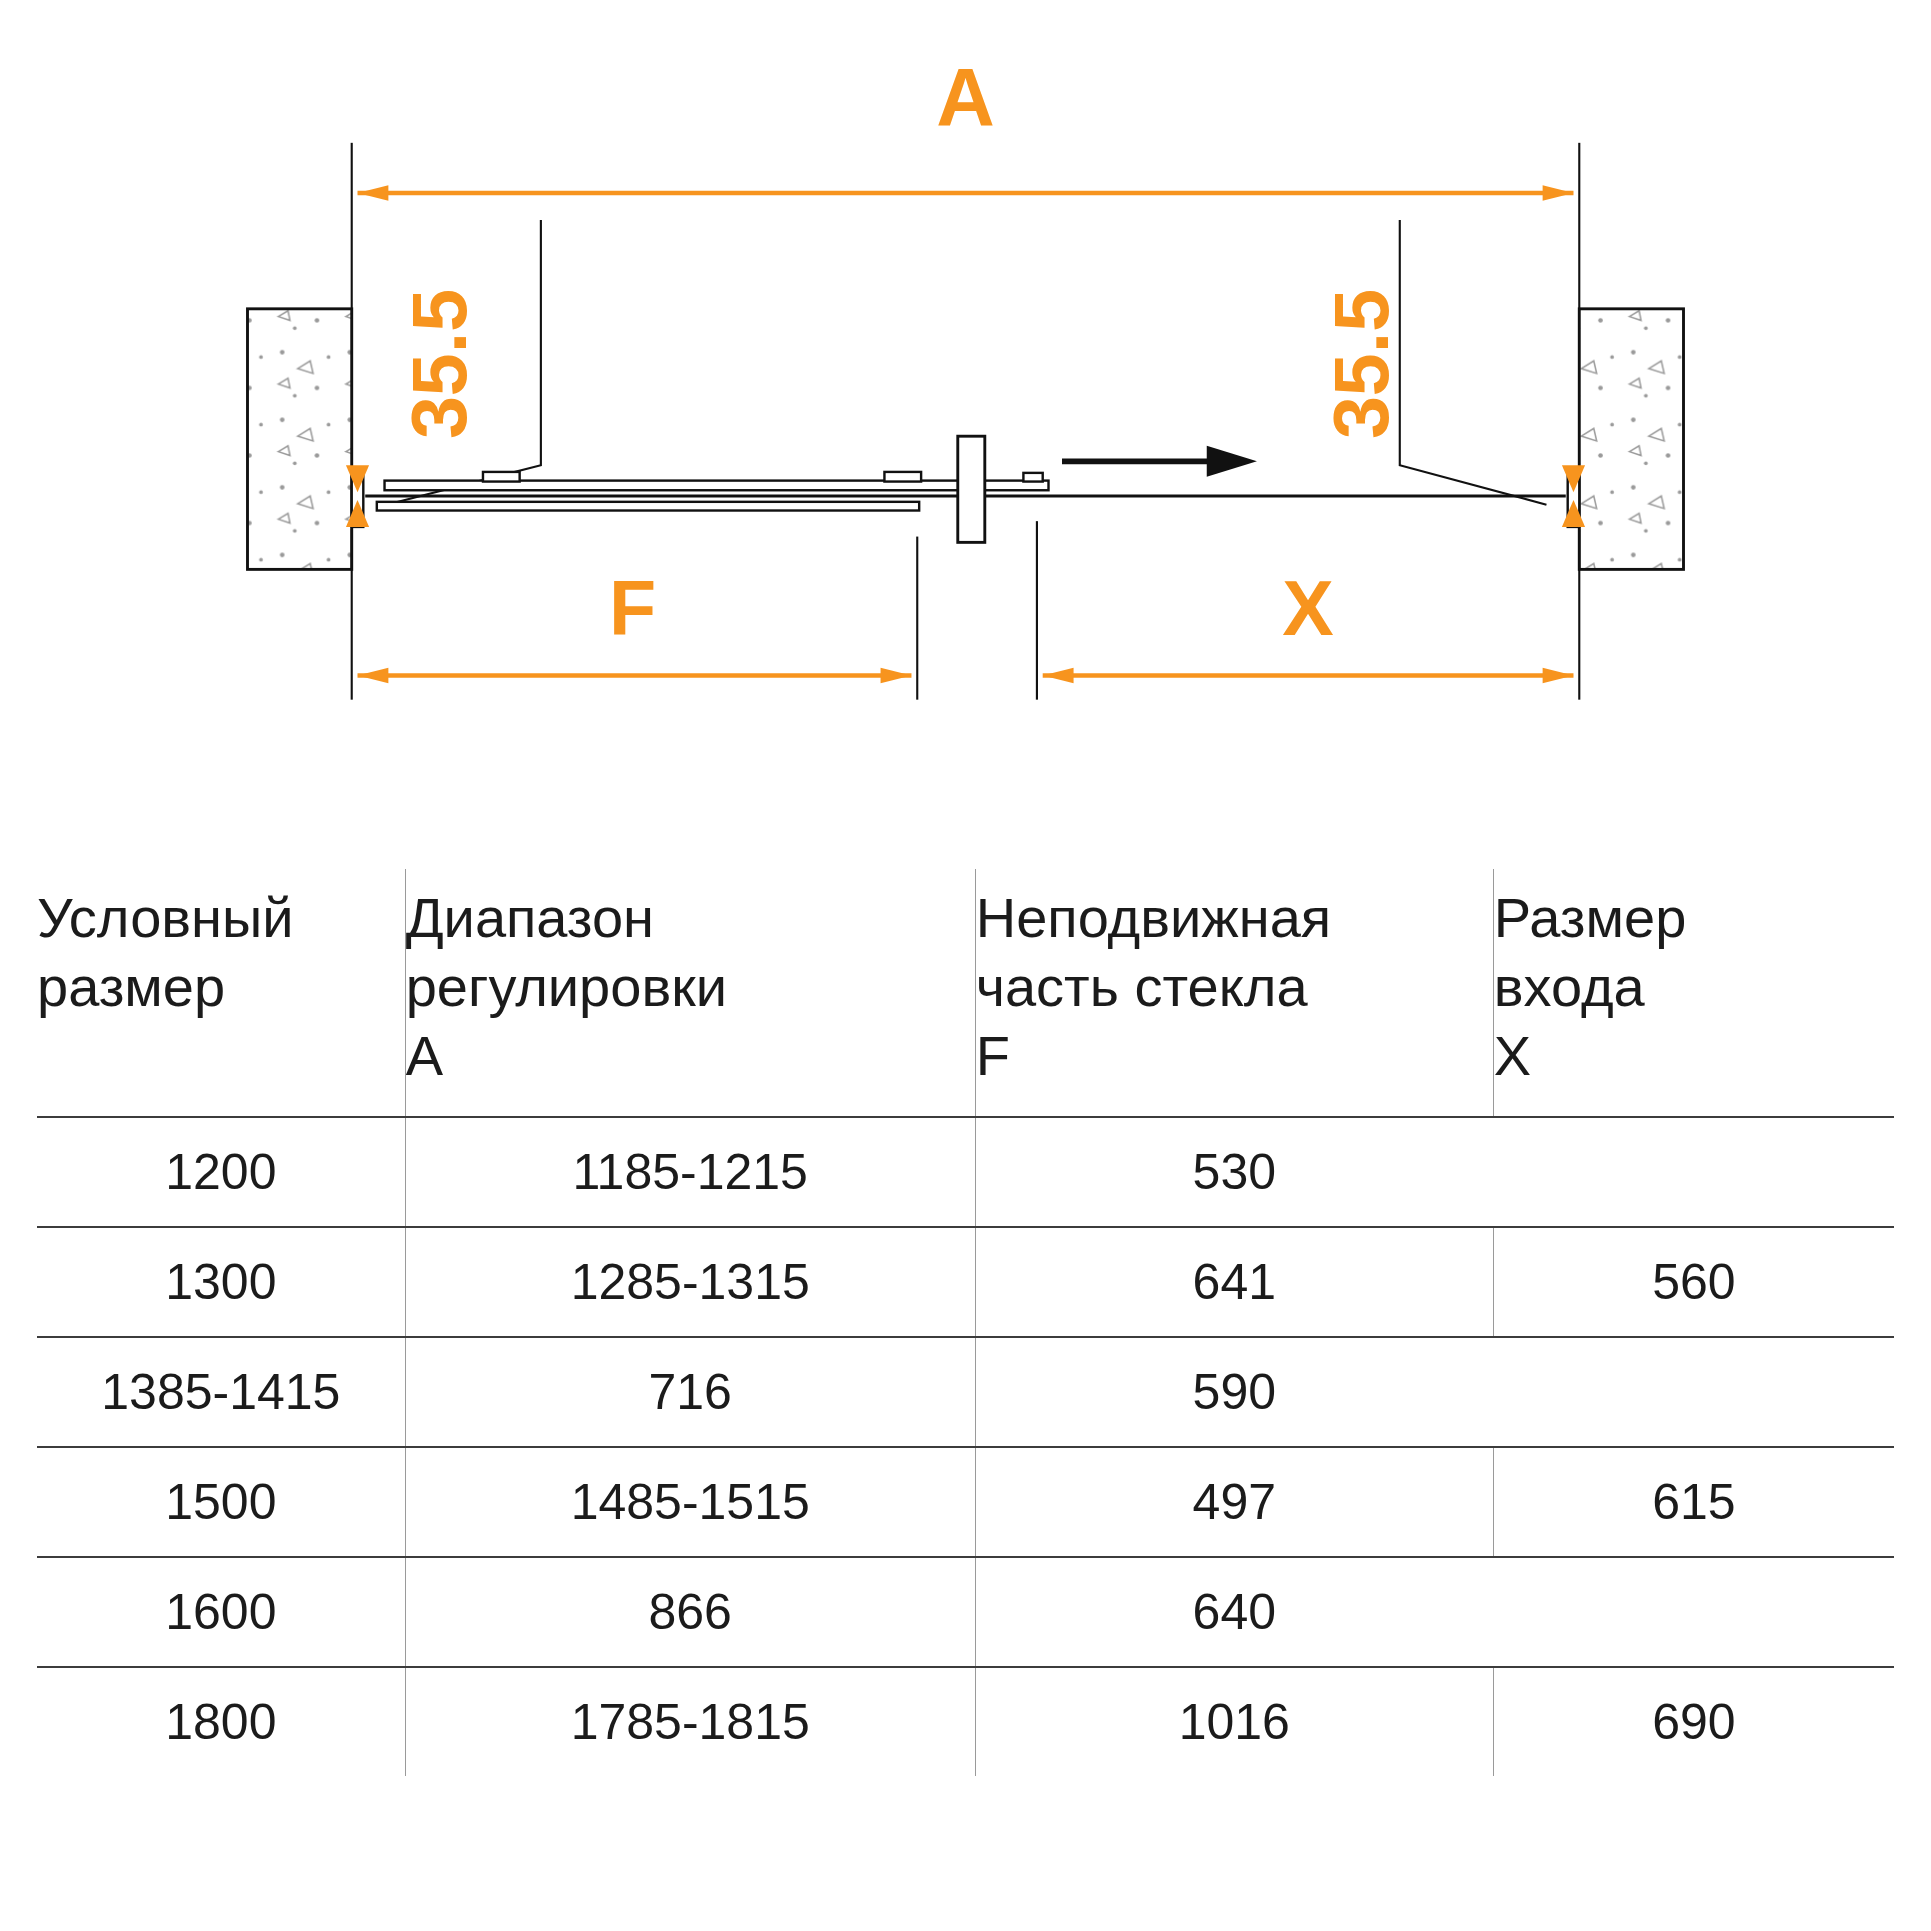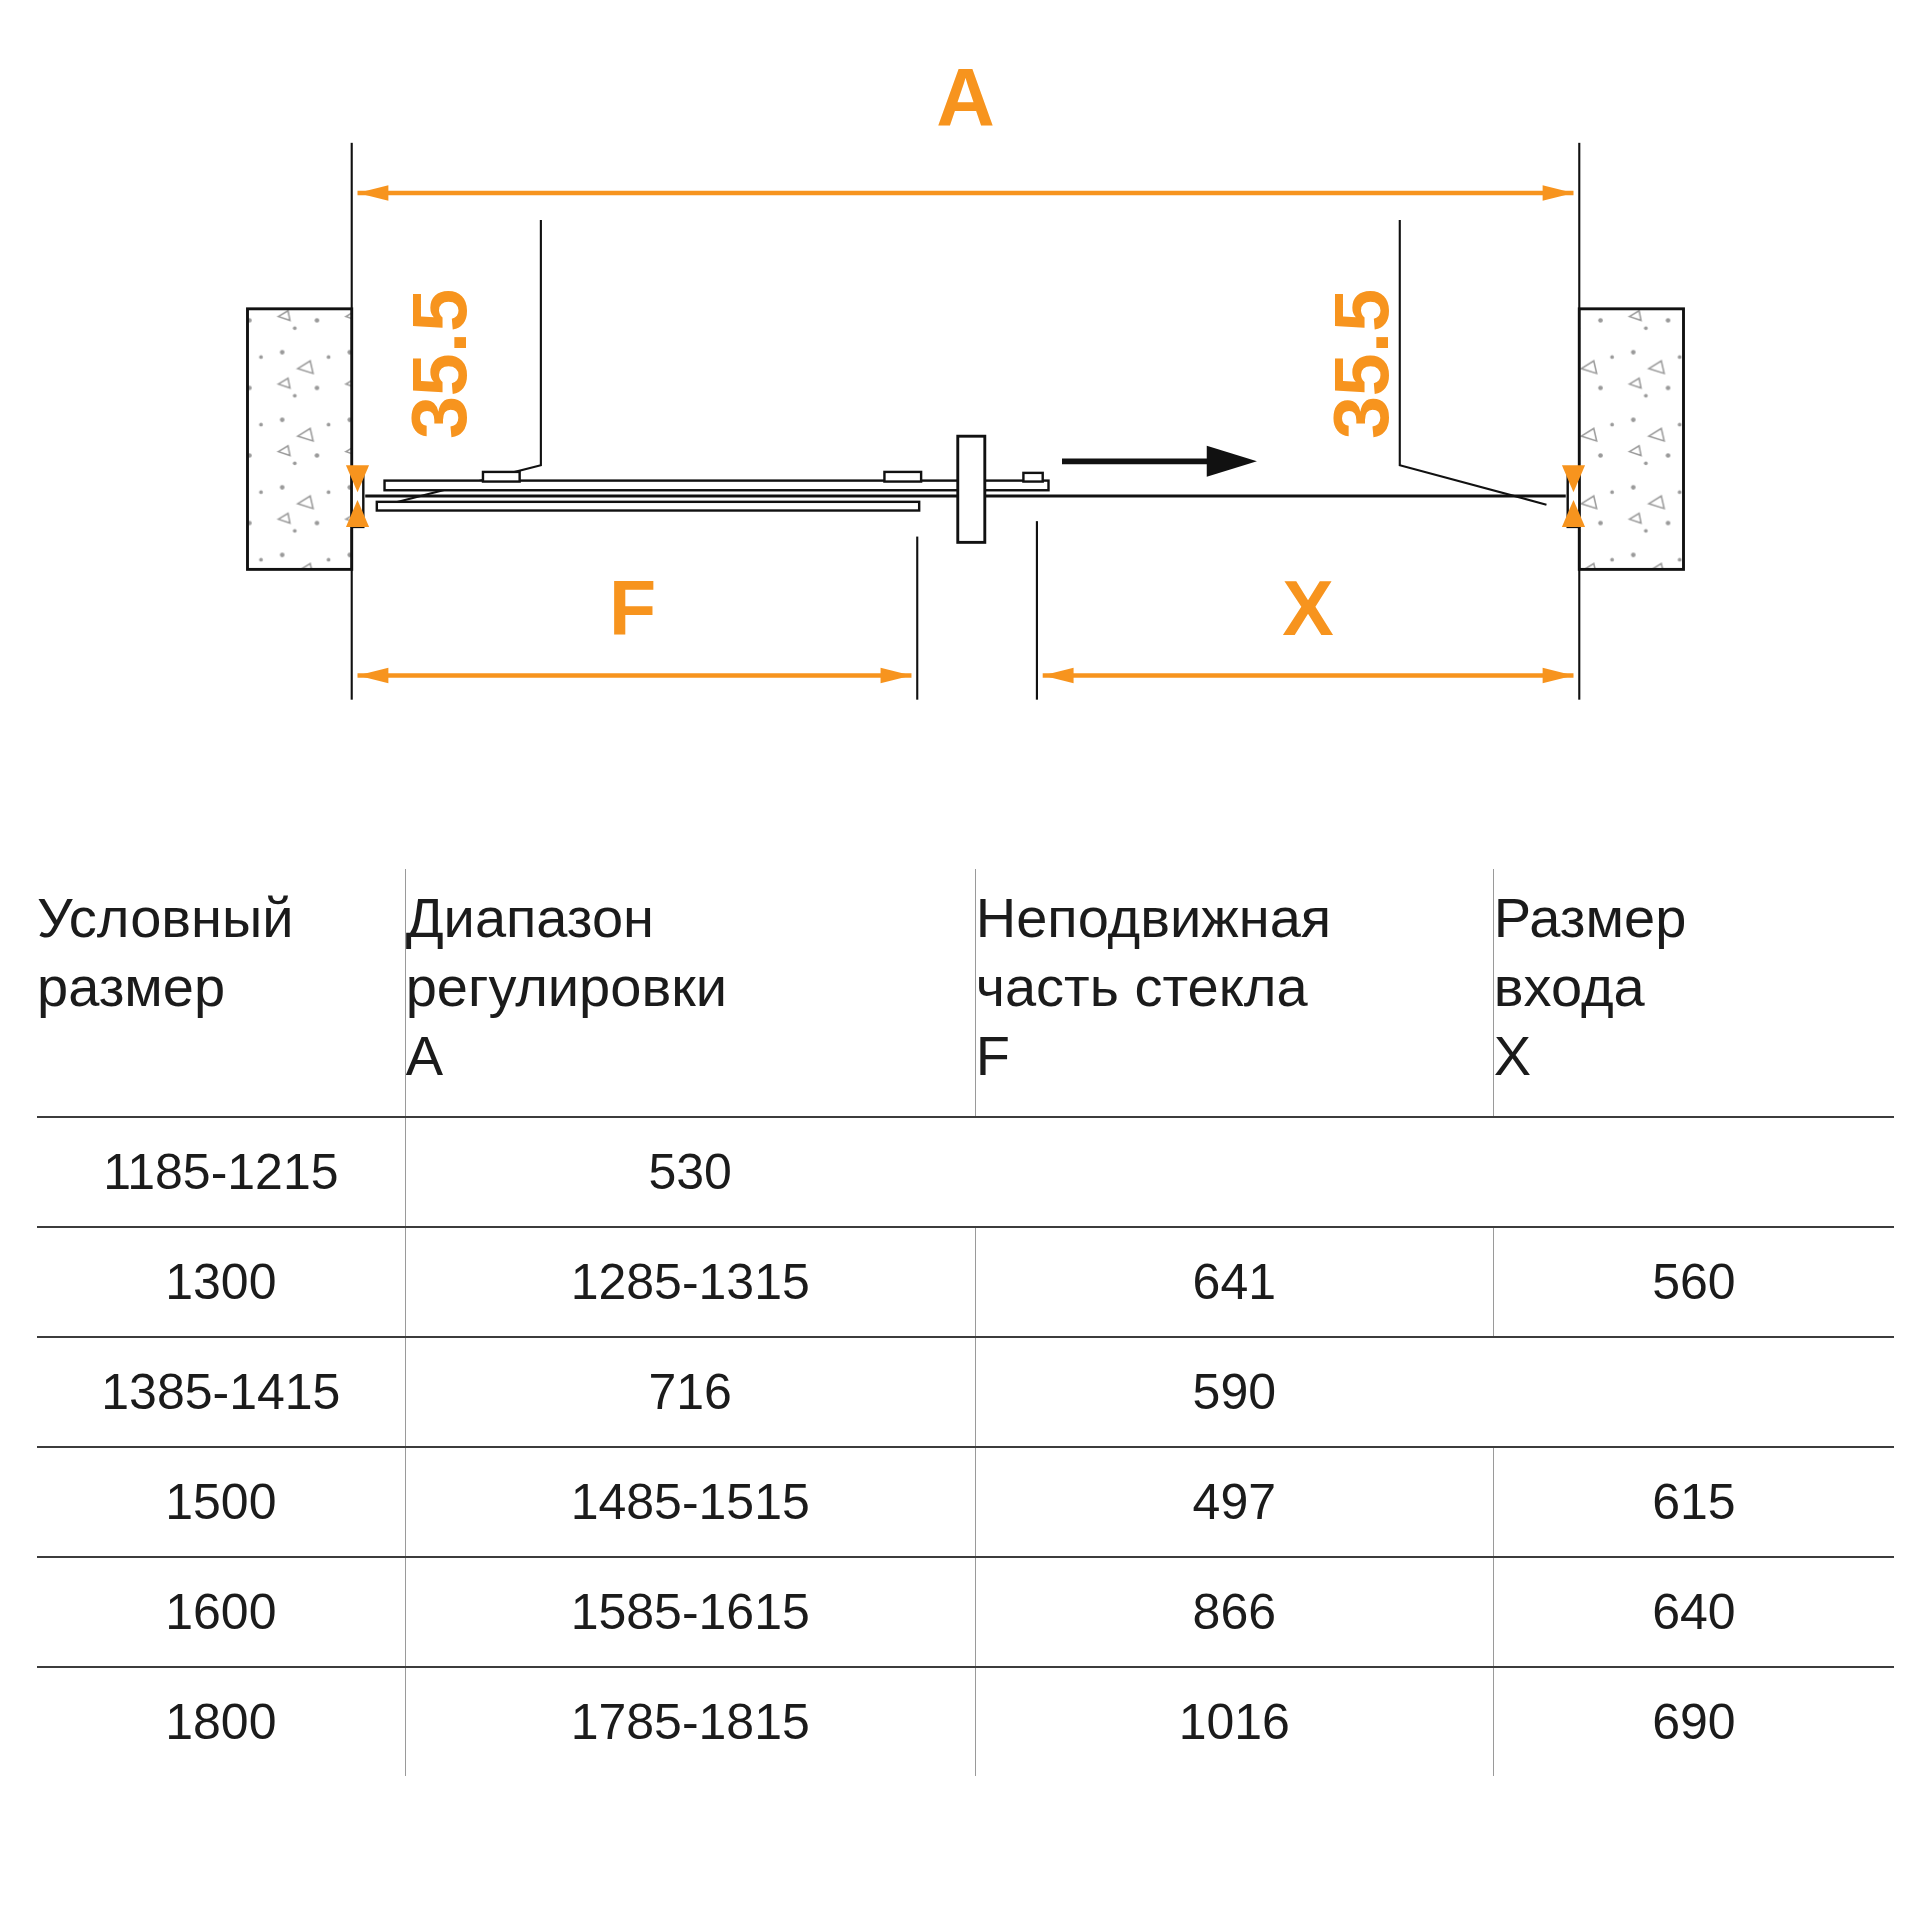--- a/index.html
+++ b/index.html
@@ -89,20 +89,21 @@
 А</div>
     <div class="th">Неподвижная
 часть стекла
 F</div>
     <div class="th">Размер
 входа
 X</div>
   </div>
 
   <div class="trow">
+    <div class="td">1200</div>
     <div class="td">1185-1215</div>
     <div class="td">530</div>
   </div>
   <div class="trow">
     <div class="td">1300</div>
     <div class="td">1285-1315</div>
     <div class="td">641</div>
     <div class="td">560</div>
   </div>
   <div class="trow">
@@ -111,21 +112,20 @@
     <div class="td">590</div>
   </div>
   <div class="trow">
     <div class="td">1500</div>
     <div class="td">1485-1515</div>
     <div class="td">497</div>
     <div class="td">615</div>
   </div>
   <div class="trow">
     <div class="td">1600</div>
-    <div class="td">1585-1615</div>
     <div class="td">866</div>
     <div class="td">640</div>
   </div>
   <div class="trow">
     <div class="td">1800</div>
     <div class="td">1785-1815</div>
     <div class="td">1016</div>
     <div class="td">690</div>
   </div>
 </div>

